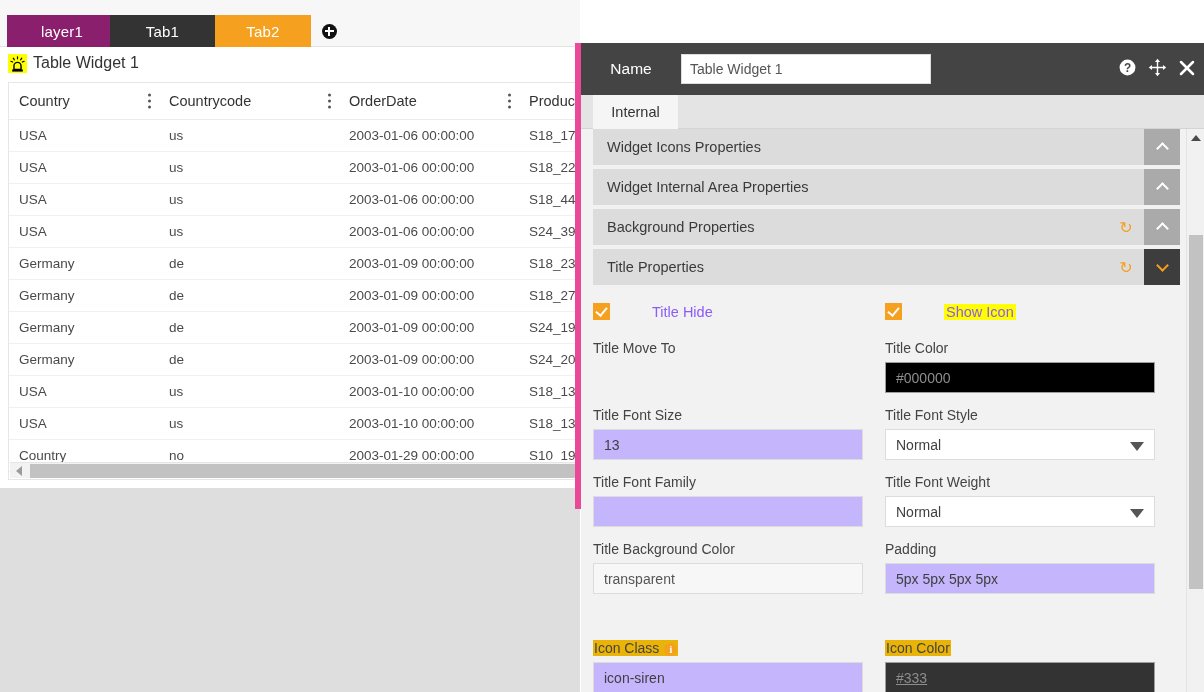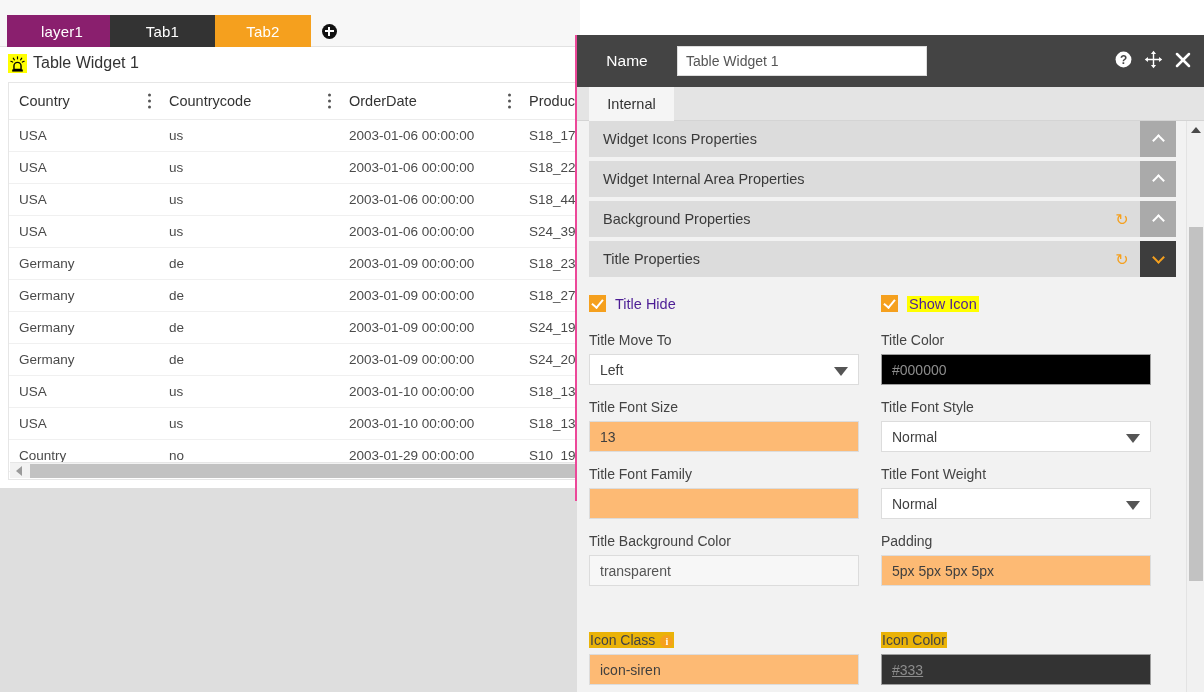--- a/index.html
+++ b/index.html
@@ -109,23 +109,23 @@
     background: #c2c2c2; cursor: pointer;
   }
 
   #canvas-empty {
     position: absolute; left: 0; top: 488px; width: 580px; height: 204px;
     background: #dedede;
   }
 
   
   #panel {
-    position: absolute; left: 575px; top: 35px; width: 629px; height: 466px;
+    position: absolute; left: 575px; top: 43px; width: 629px; height: 466px;
     background: #f2f2f2;
-    border-left: 2px solid #ec4899;
+    border-left: 6px solid #ec4899;
   }
   #panel-header {
     position: absolute; left: 0; top: 0; width: 629px; height: 52px;
     background: #444444; display: flex; align-items: center;
   }
   #panel-name-label {
     color: #ffffff; font-size: 15.5px; width: 100px; text-align: center;
     flex: 0 0 auto;
   }
   #panel-name-input {
@@ -178,21 +178,21 @@
 
   
   #title-props-body {
     margin: 8px 12px 0 12px; background: #f2f2f2; padding: 0 0 12px 0;
   }
   .frow { display: flex; gap: 22px; margin-bottom: 14px; }
   .fcell { width: 270px; }
   .flabel { font-size: 14px; color: #444444; margin-bottom: 6px; display: block; }
   .flabel.hl { background: #eab308; display: inline-block; padding: 0 1px; margin-top: 32px; }
   .finput {
-    width: 270px; height: 31px; background: #fdba74;
+    width: 270px; height: 31px; background: #c4b5fd;
     border: 1px solid #dcdcdc; font-size: 14px; color: #3f3f3f;
     padding: 0 10px; font-family: "Liberation Sans", sans-serif; outline: none;
     border-radius: 0;
   }
   .finput.grey { background: #f7f7f7; border-color: #dcdcdc; color: #555555; }
   .finput.colorblack { background: #000000; color: #8d8d8d; border: 1px solid #9e9e9e; }
   .finput.colordark  { background: #333333; color: #8d8d8d; border: 1px solid #9e9e9e; text-decoration: underline; }
   .fselect {
     position: relative; width: 270px; height: 31px; background: #ffffff;
     border: 1px solid #dcdcdc; display: flex; align-items: center;
@@ -205,21 +205,21 @@
   }
   .chkrow { display: flex; align-items: center; gap: 9px; }
   .chk {
     width: 17px; height: 17px; background: #f5a01e; display: flex;
     align-items: center; justify-content: center; cursor: pointer; flex: 0 0 auto;
   }
   .chk::after {
     content: ""; width: 5px; height: 9px; border-right: 2px solid #ffffff;
     border-bottom: 2px solid #ffffff; transform: rotate(40deg); margin-top: -2px;
   }
-  .chklabel { font-size: 14.5px; color: #4c1d95; }
+  .chklabel { font-size: 14.5px; color: #8b5cf6; margin-left: 33px; }
   .chklabel.hl { background: #ffff00; padding: 0 2px; }
   .info-ico {
     display: inline-flex; width: 13px; height: 13px; border-radius: 50%;
     background: #f5a01e; color: #ffffff; font-size: 10px; font-weight: bold;
     align-items: center; justify-content: center; margin-left: 5px;
     font-family: "Liberation Serif", serif; cursor: pointer;
     vertical-align: middle;
   }
 
   
@@ -476,23 +476,20 @@
             <div class="chkrow">
               <span class="chk"></span>
               <span class="chklabel hl">Show Icon</span>
             </div>
           </div>
         </div>
 
         <div class="frow">
           <div class="fcell">
             <span class="flabel">Title Move To</span>
-            <div class="fselect">
-              <span>Left</span>
-            </div>
           </div>
           <div class="fcell">
             <span class="flabel">Title Color</span>
             <input class="finput colorblack" type="text" value="#000000" style="">
           </div>
         </div>
 
         <div class="frow">
           <div class="fcell">
             <span class="flabel">Title Font Size</span>

